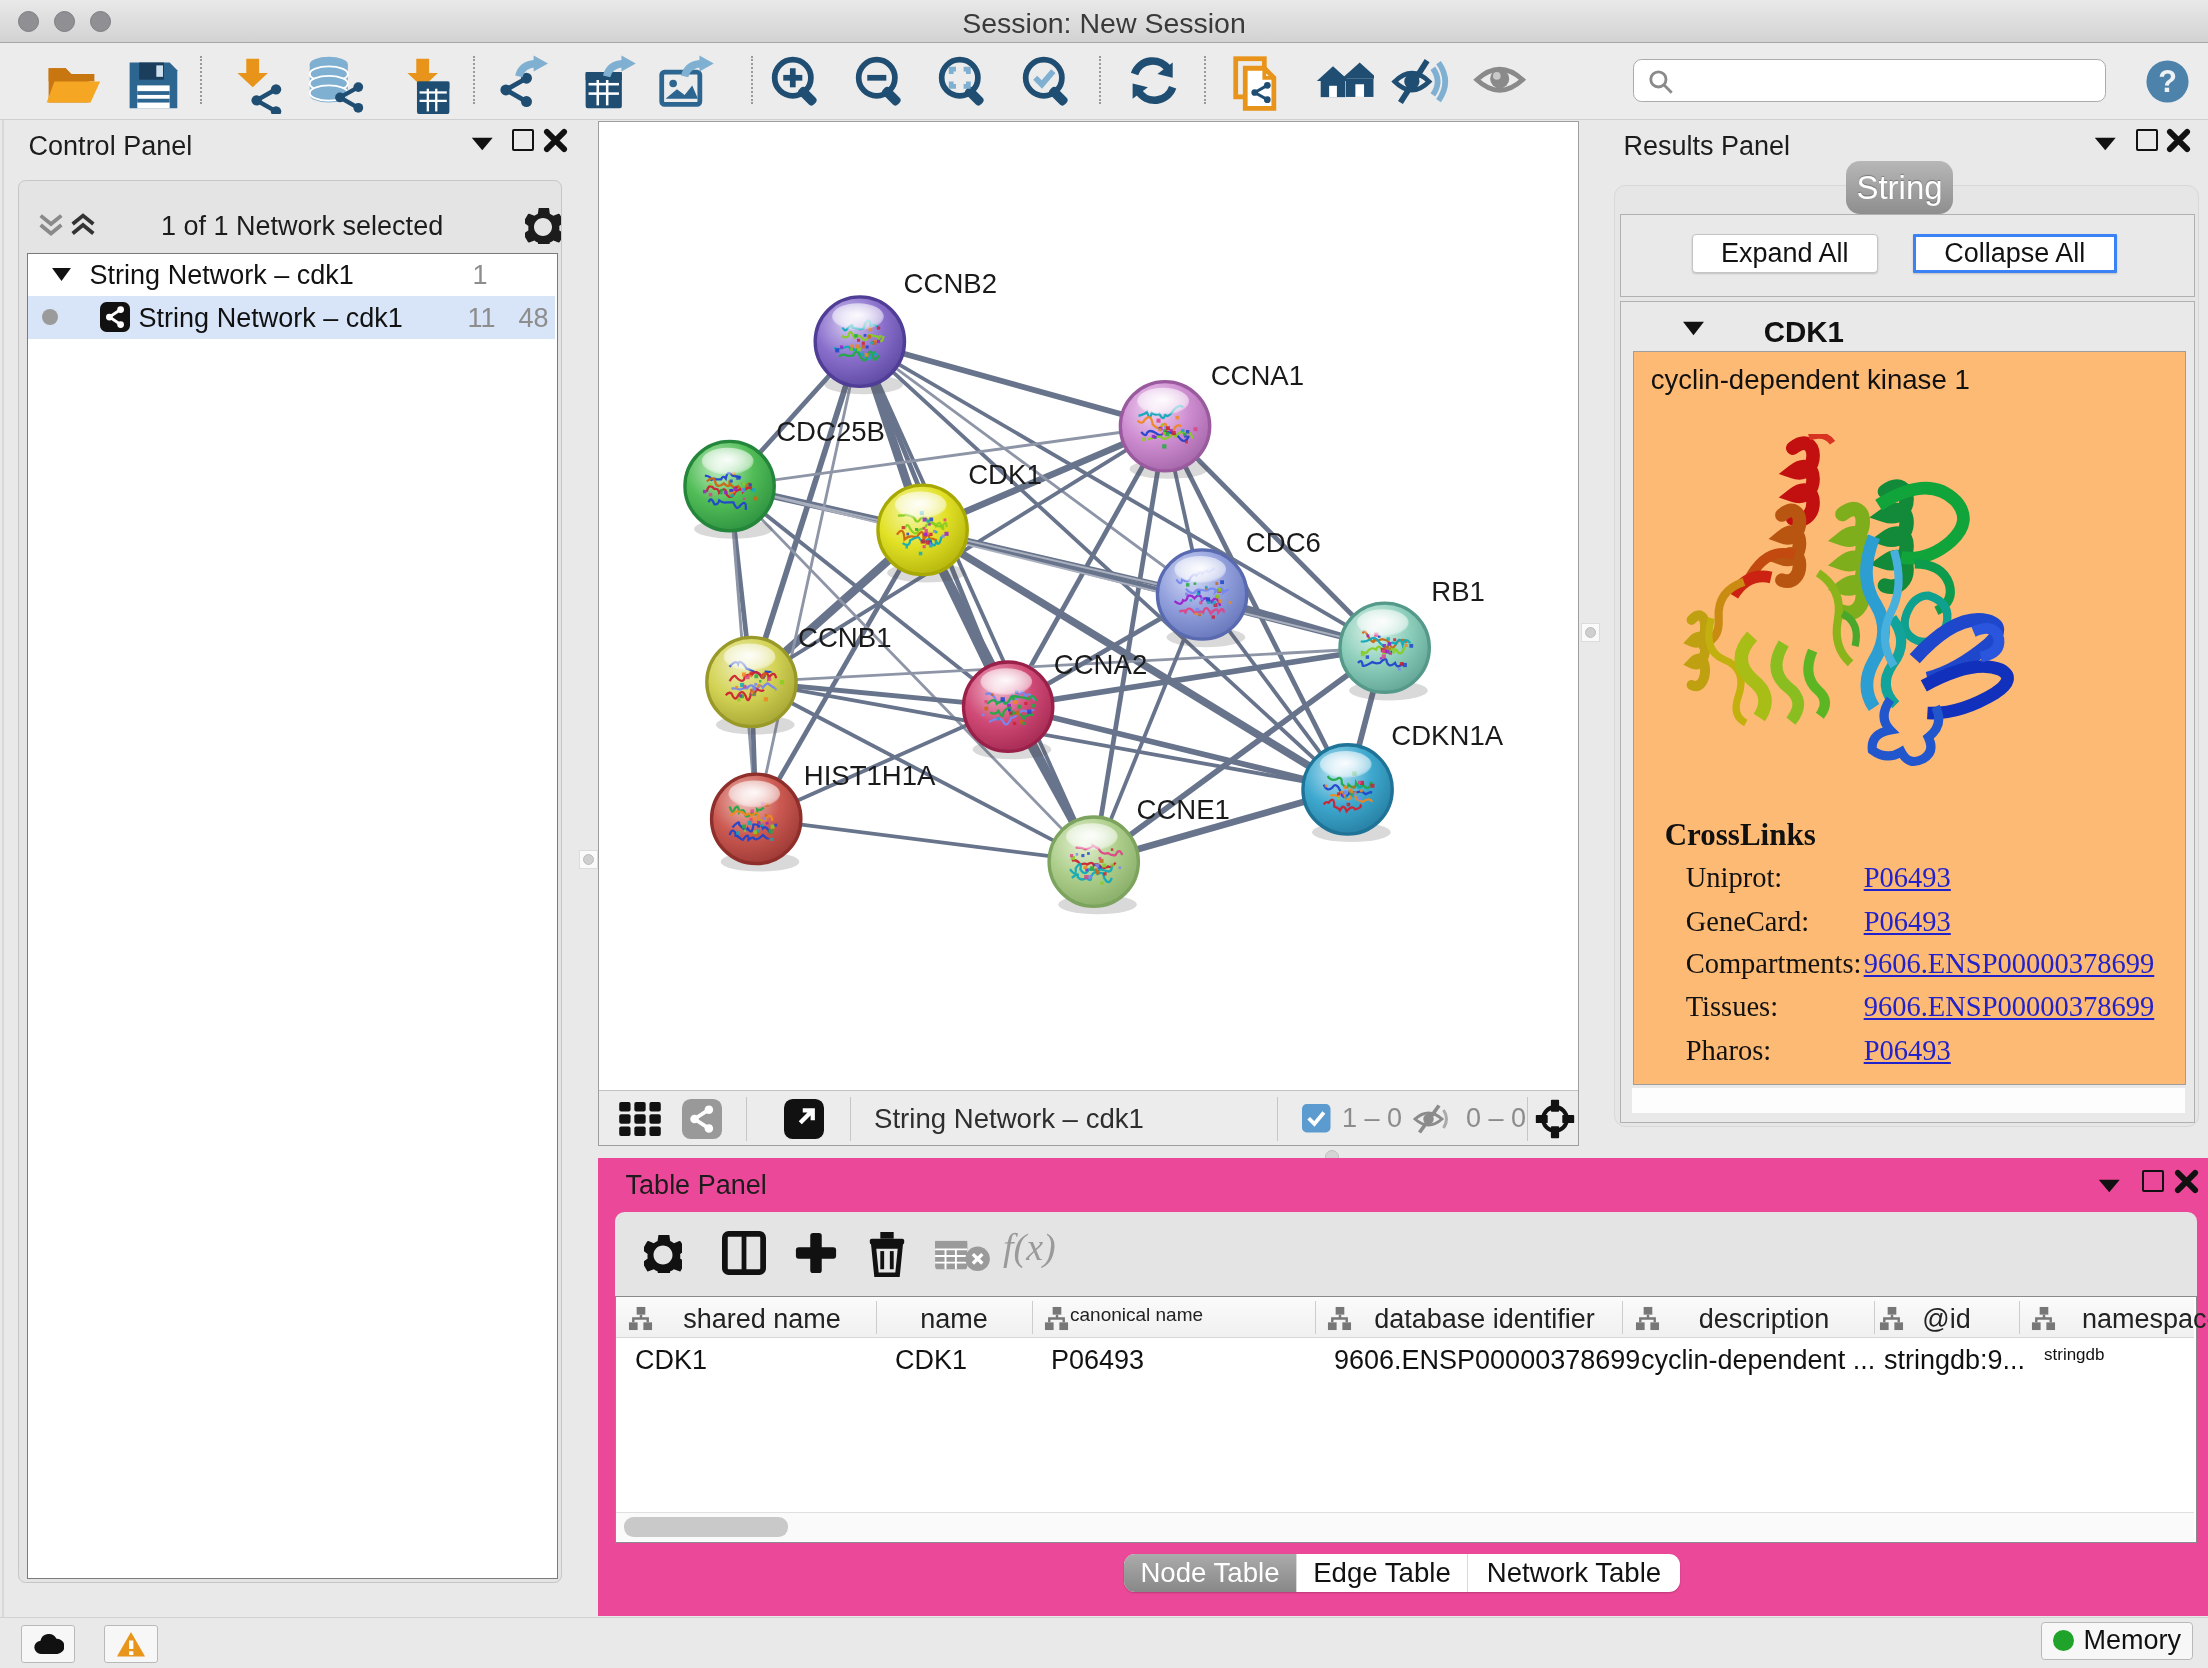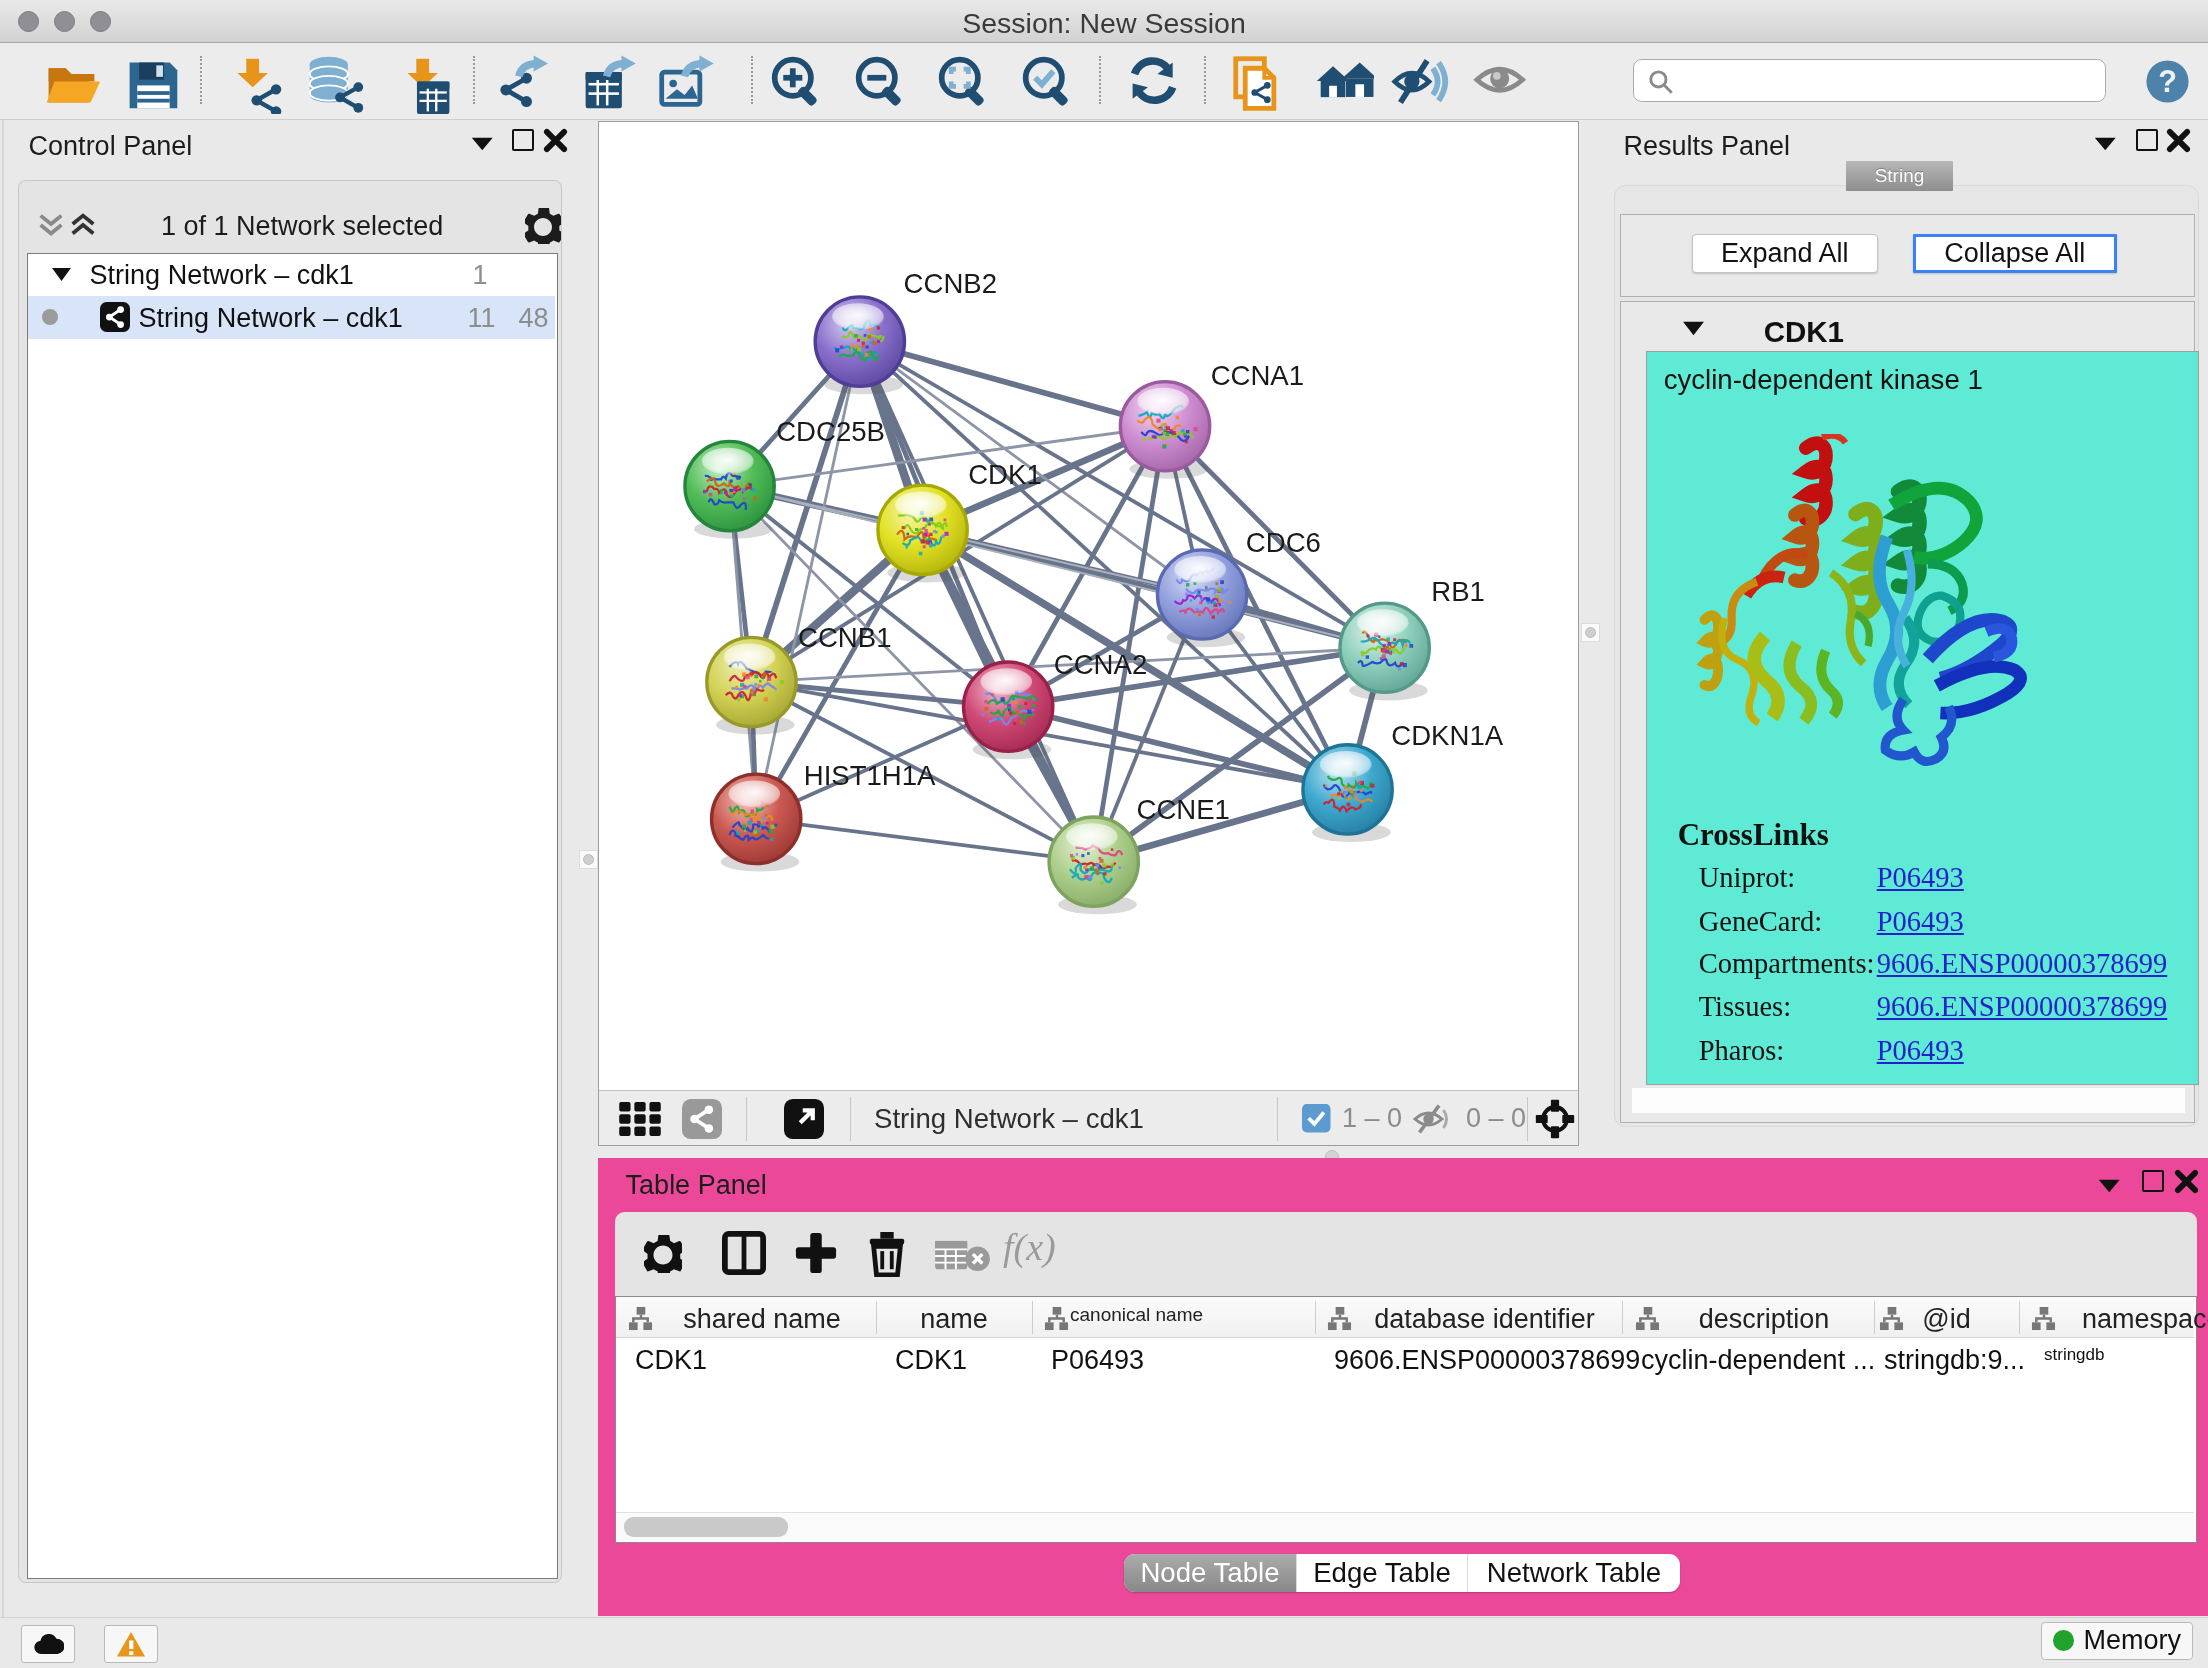--- a/index.html
+++ b/index.html
@@ -760,31 +760,31 @@
 <div class="abs" style="left:1614px;top:120px;width:594px;height:1010px;background:#e9e9e9">
     <div class="abs" style="left:0;top:65px;width:585px;height:942px;background:#e6e6e6;border:1px solid #d8d8d8;border-radius:11.4px"></div>
     <div class="abs hdr" style="left:9.5px;top:10.5px">Results Panel</div>
     <svg class="abs" style="left:477px;top:13.3px" width="28.5" height="21" viewBox="0 0 30 22">
       <path d="M4 5 L26 5 L15 18 Z" fill="#111"></path>
     </svg>
 <div class="abs" style="left:522px;top:8.6px;width:22px;height:22px;border:2.9px solid #111;border-radius:1.9px"></div>
 <svg class="abs" style="left:552px;top:7.6px" width="25" height="25" viewBox="0 0 26 26">
       <path d="M4 4 L22 22 M22 4 L4 22" stroke="#111" stroke-width="6" stroke-linecap="round"></path>
     </svg>
-    <div class="abs" style="left:232px;top:41px;width:107px;height:30px;background:linear-gradient(#b7b7b7,#8e8e8e);border-radius:1px;color:#fff;font-size:19px;display:flex;align-items:center;justify-content:center;text-shadow:0 -1px 1px rgba(0,0,0,.3)">String</div>
+    <div class="abs" style="left:232px;top:41px;width:107px;height:53px;background:linear-gradient(#b7b7b7,#8e8e8e);border-radius:14px;color:#fff;font-size:33px;display:flex;align-items:center;justify-content:center;text-shadow:0 -1px 1px rgba(0,0,0,.3)">String</div>
     <div class="abs" style="left:5.7px;top:94px;width:575px;height:83px;background:#e9e9e9;border:1.9px solid #b0b0b0">
 <div class="abs" style="left:71px;top:19px;width:186px;height:39px;background:#fff;border:1px solid #c4c4c4;border-radius:4px;box-shadow:0 1px 1.9px rgba(0,0,0,.18);font-size:27px;color:#111;display:flex;align-items:center;justify-content:center">Expand All</div>
 <div class="abs" style="left:292px;top:19px;width:204px;height:39px;background:#fff;border:3px solid #3b82f6;border-radius:1px;box-shadow:0 1px 1.9px rgba(0,0,0,.18);font-size:27px;color:#111;display:flex;align-items:center;justify-content:center">Collapse All</div>
 </div>
     <div class="abs" style="left:5.7px;top:181px;width:575px;height:822px;border:1.9px solid #b0b0b0;background:#e9e9e9">
       <svg class="abs" style="left:60px;top:17px" width="25" height="19" viewBox="0 0 26 20">
         <path d="M2 3 L24 3 L13 17 Z" fill="#111"></path>
       </svg>
 <div class="abs" style="left:143px;top:13.3px;font-size:29.5px;font-weight:bold;color:#111">CDK1</div>
-      <div class="abs" style="left:25px;top:49px;width:553px;height:734px;background:#5eead4;border:1px solid #9e9e9e">
+      <div class="abs" style="left:12px;top:49px;width:553px;height:734px;background:#fdba74;border:1px solid #9e9e9e">
         <div class="abs" style="left:17px;top:12.4px;font-size:27.6px;color:#111">cyclin-dependent kinase 1</div>
         <svg class="abs" style="left:27px;top:82px" width="371" height="333" viewBox="0 0 390 350">
           <g transform="translate(-4,-6) scale(0.95)">
             <path d="M150 22 c 30 -23.400000000000002, 30 36.4, 0 26 c 30 -23.400000000000002, 30 36.4, 0 26 c 30 -23.400000000000002, 30 36.4, 0 26" stroke="#c21010" stroke-width="15" fill="none" stroke-linecap="round"></path>
             <path d="M168 10 q18 -6 26 6" stroke="#d93322" stroke-width="7" fill="none"></path>
             <path d="M138 96 c 26 -21.6, 26 33.599999999999994, 0 24 c 26 -21.6, 26 33.599999999999994, 0 24 c 26 -21.6, 26 33.599999999999994, 0 24" stroke="#b85511" stroke-width="15" fill="none" stroke-linecap="round"></path>
             <path d="M100 170 q20 -40 52 -30" stroke="#c24a10" stroke-width="11" fill="none"></path>
             <path d="M84 185 q16 -26 42 -20" stroke="#cc2211" stroke-width="13" fill="none"></path>
             <path d="M96 170 q-30 10 -28 40 q2 26 -22 30" stroke="#c98b11" stroke-width="9" fill="none"></path>
             <path d="M38 212 c 20 -21.6, 20 33.599999999999994, 0 24 c 20 -21.6, 20 33.599999999999994, 0 24 c 20 -21.6, 20 33.599999999999994, 0 24" stroke="#bfa011" stroke-width="11" fill="none" stroke-linecap="round"></path>

